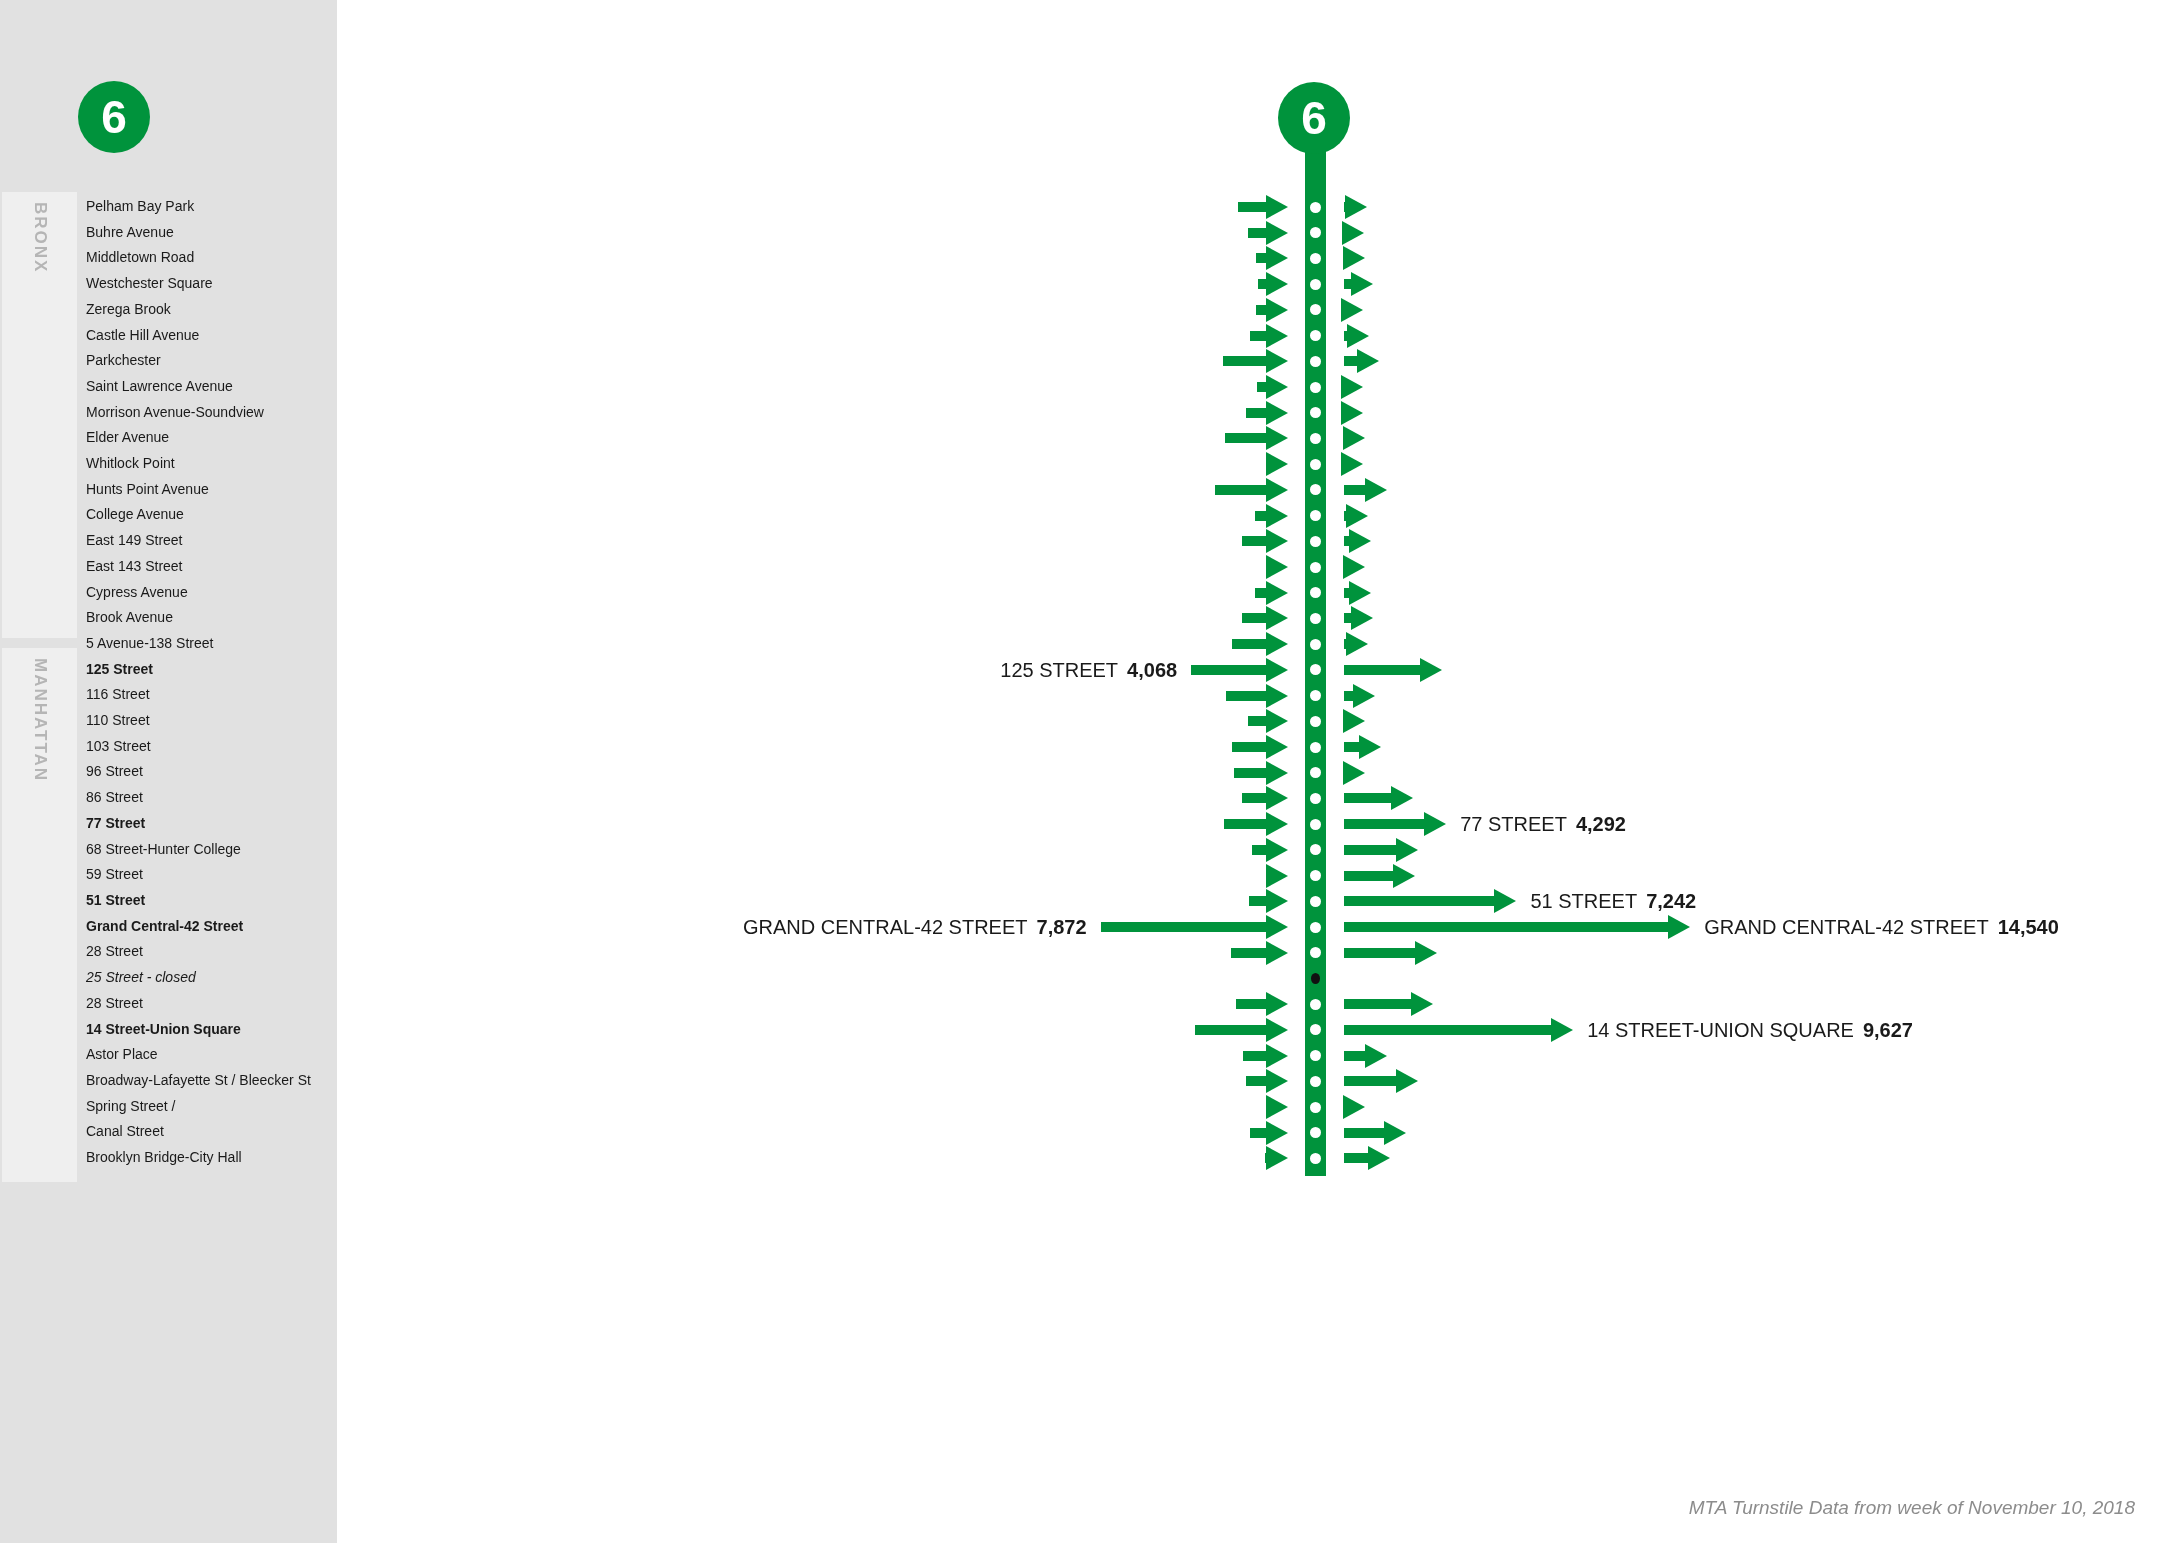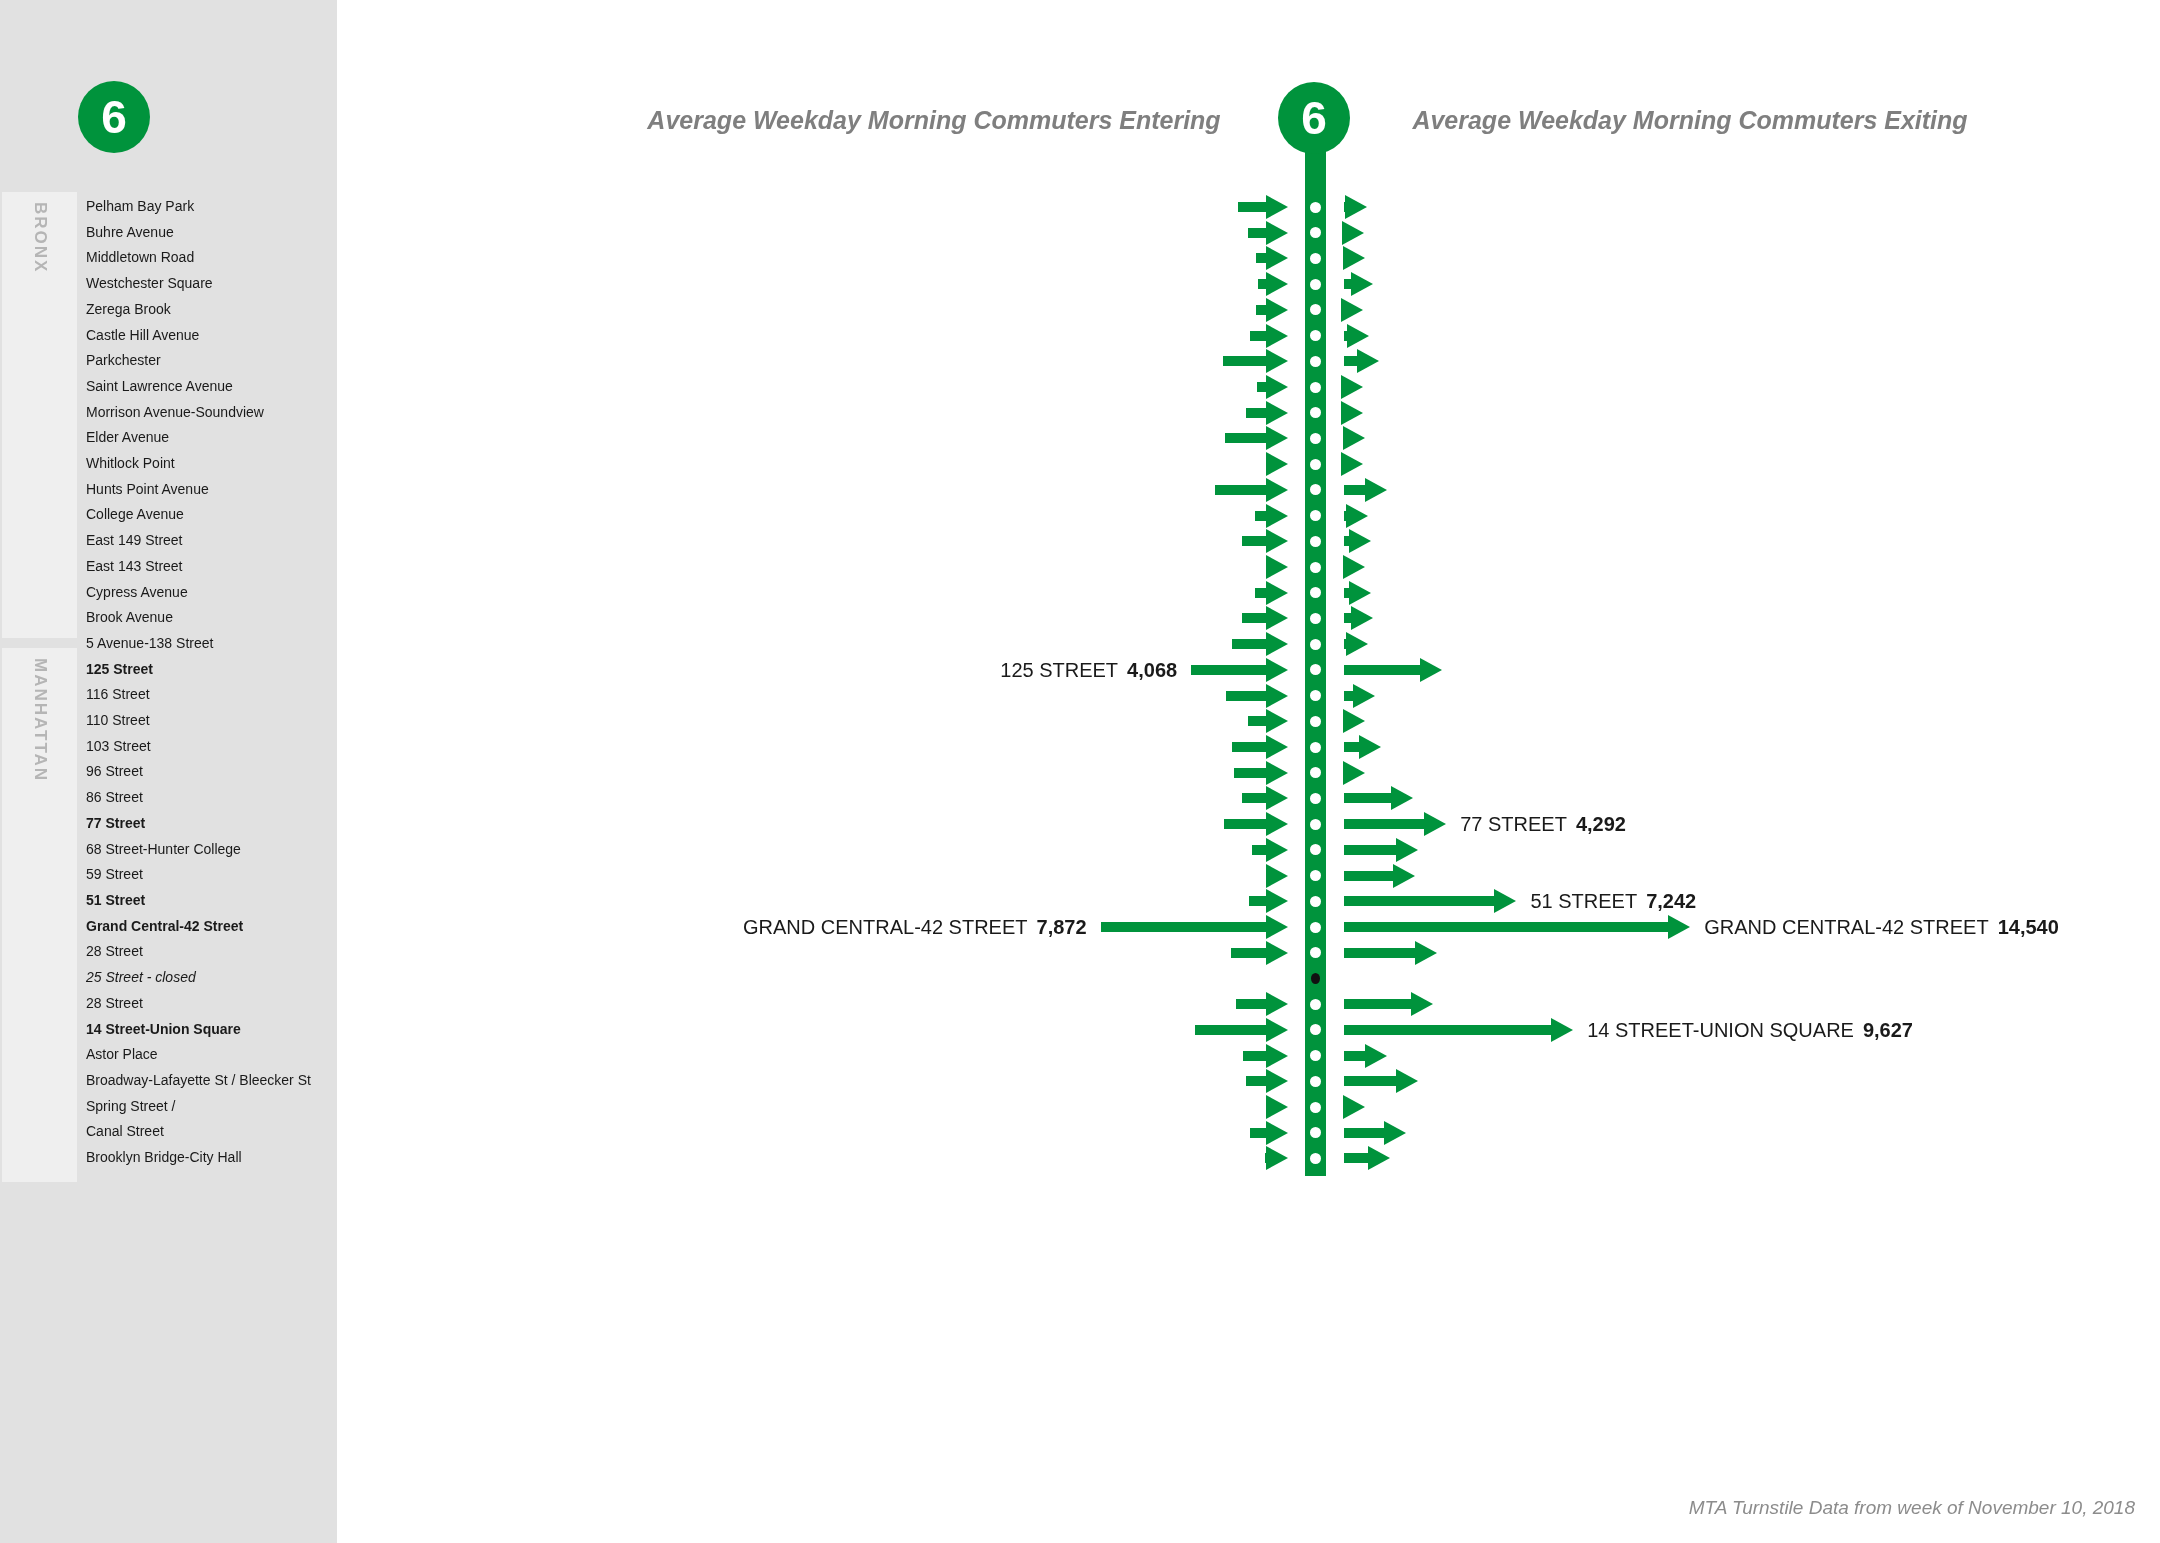--- a/index.html
+++ b/index.html
@@ -104,22 +104,20 @@
         <div class="row">28 Street</div>
         <div class="row b">14 Street-Union Square</div>
         <div class="row">Astor Place</div>
         <div class="row">Broadway-Lafayette St / Bleecker St</div>
         <div class="row">Spring Street /</div>
         <div class="row">Canal Street</div>
         <div class="row">Brooklyn Bridge-City Hall</div>
       </div>
   </div>
 
-  <div class="title title-left">Average Weekday Morning Commuters Entering</div>
-  <div class="title title-right">Average Weekday Morning Commuters Exiting</div>
 
   <div class="trunk" style="background: rgb(0, 147, 60);"></div>
   <div class="badge badge-chart" style="background: rgb(0, 147, 60);">6</div>
 
   <div id="chart-layer">
       <div class="arrow" style="top: 195px; width: 50px; left: 1238px;">
         <div class="tail" style="width: 30px; background: rgb(0, 147, 60);"></div>
         <div class="head" style="border-left-color: rgb(0, 147, 60);"></div>
       </div>
       <div class="arrow" style="top: 195px; width: 22.619px; left: 1344px;">

